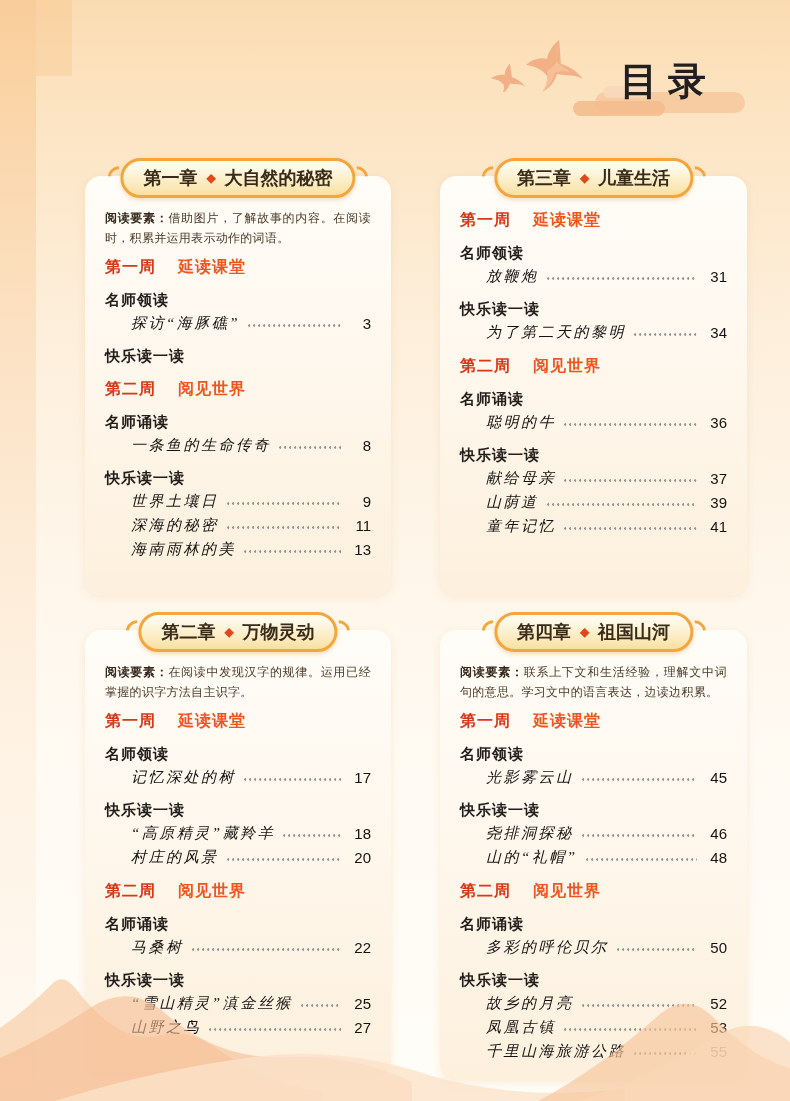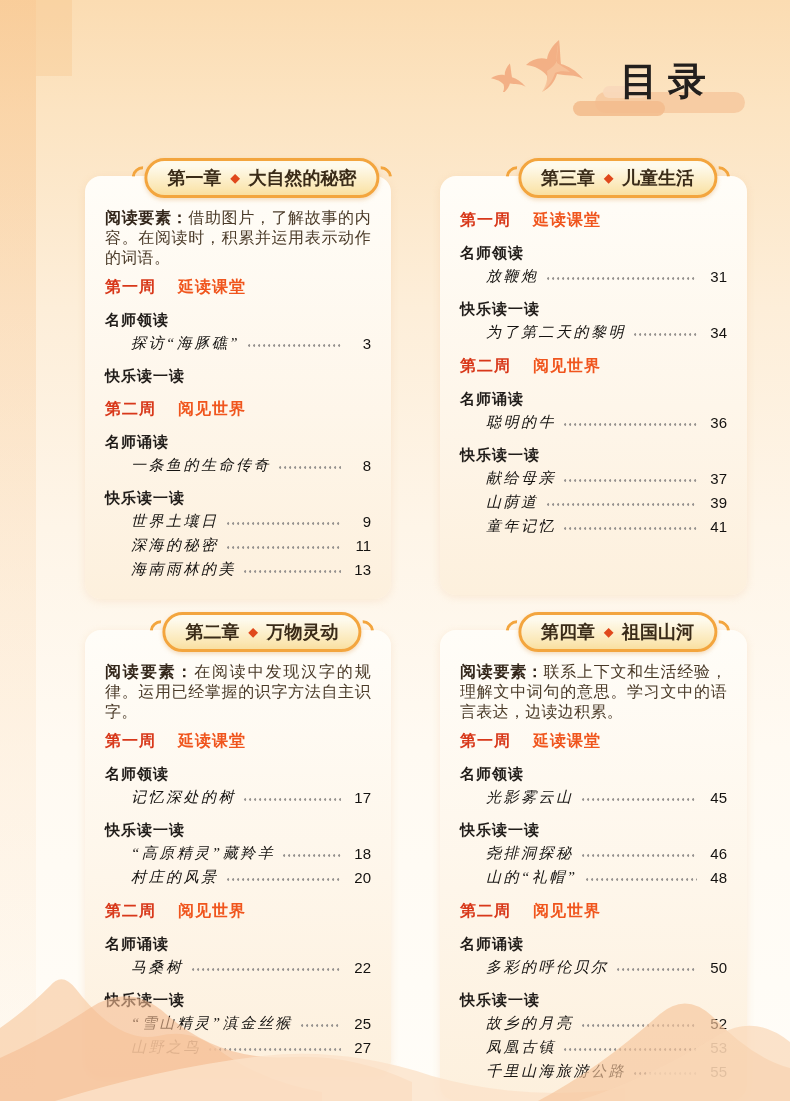--- a/index.html
+++ b/index.html
@@ -42,30 +42,30 @@
   .card-pos-1{left:85px;top:630px;width:306px;min-height:446px;}
   .card-pos-2{left:440px;top:176px;width:307px;min-height:419px;}
   .card-pos-3{left:440px;top:630px;width:307px;min-height:446px;}
   .badge{
     position:absolute;top:-18px;left:50%;transform:translateX(-50%);
     display:flex;align-items:center;gap:9px;
     padding:5px 20px;white-space:nowrap;
     border:3px solid #f3a53e;border-radius:20px;
     background:linear-gradient(180deg,#fefaec 15%,#fbe7b4 80%,#f9dfa0 100%);
     box-shadow:0 2px 4px rgba(222,158,80,.35);
-    font-size:18px;font-weight:bold;color:#3a2b18;margin-left:24px;
+    font-size:18px;font-weight:bold;color:#3a2b18;
   }
   .curl{position:absolute;top:50%;width:15px;height:13px;
     border:3px solid #f3a53e;border-radius:50%;
     border-color:#f3a53e transparent transparent transparent;}
   .curl-l{left:-16px;transform:translateY(-60%) rotate(-42deg);}
   .curl-r{right:-16px;transform:translateY(-60%) rotate(42deg);}
   .badge-diamond{color:#e0481c;font-size:12px;line-height:1;}
   .focus{
-    margin:0 0 9px 0;font-size:16px;line-height:20px;
+    margin:0 0 9px 0;font-size:12px;line-height:20px;
     color:#4a3a28;text-align:justify;letter-spacing:.3px;
   }
   .focus-label{font-weight:bold;color:#33261a;}
   .week-heading{display:flex;gap:22px;align-items:baseline;
     font-size:16px;font-weight:bold;margin:10px 0 3px 0;letter-spacing:1px;}
   .week:first-child .week-heading{margin-top:2px;}
   .week + .week{margin-top:13px;}
   .week-label{color:#d8381a;}
   .week-title{color:#f0551d;}
   .section-label{font-size:15px;font-weight:600;color:#211d1a;

